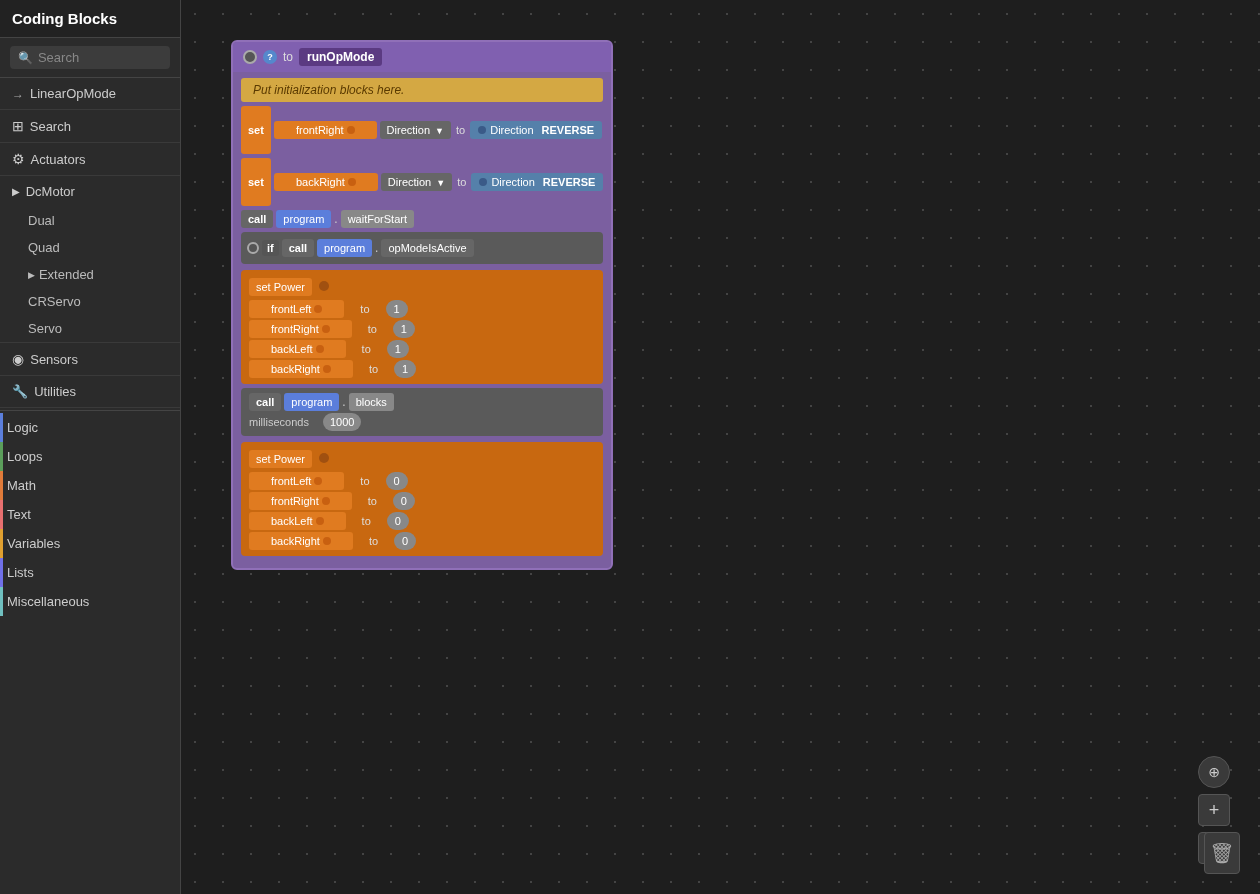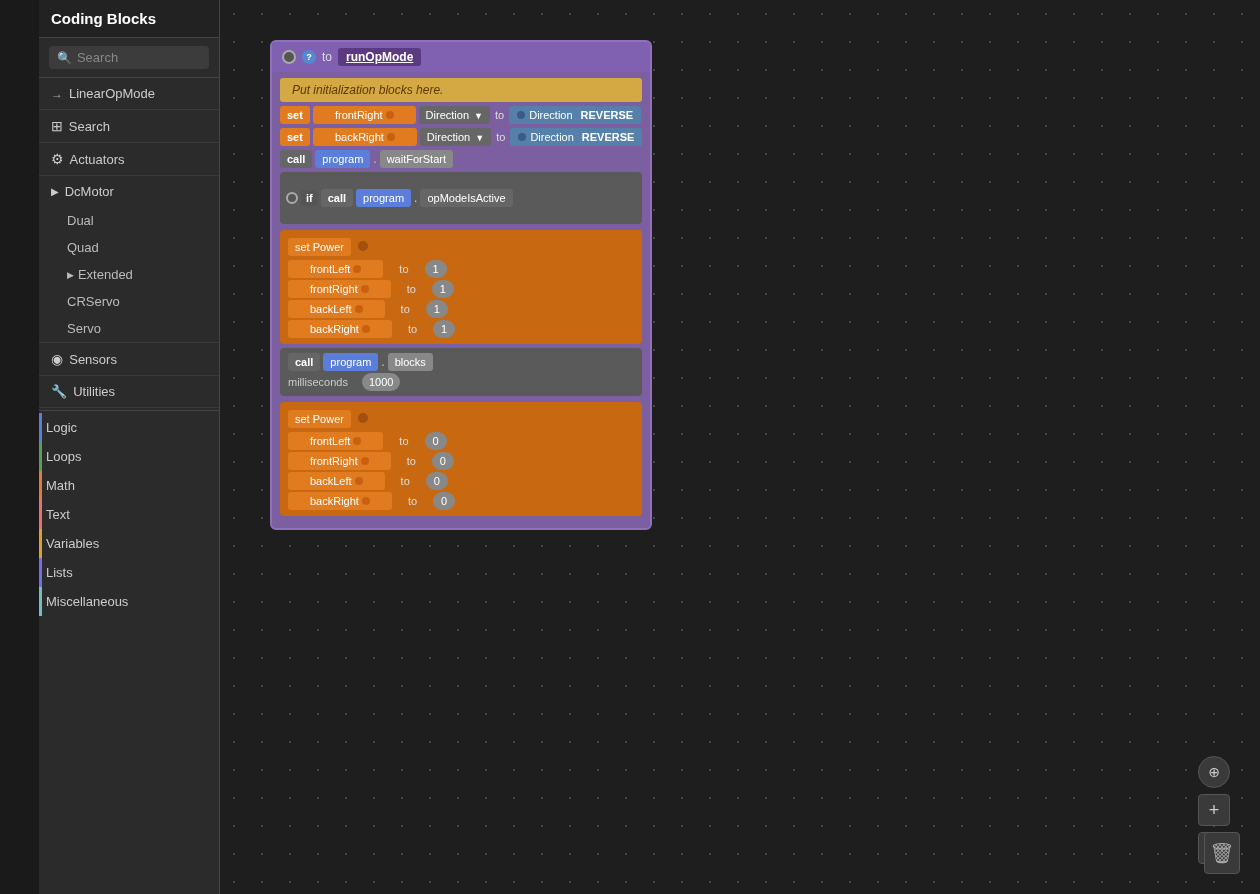--- a/index.html
+++ b/index.html
@@ -15,21 +15,20 @@
     
     #sidebar {
       width: 181px;
       min-width: 181px;
       background: #2b2b2b;
       display: flex;
       flex-direction: column;
       border-right: 1px solid #444;
       overflow-y: auto;
       z-index: 10;
-      margin-left: 39px;
     }
     #sidebar-title {
       color: #fff;
       font-size: 15px;
       font-weight: bold;
       padding: 10px 12px;
       background: #222;
       border-bottom: 1px solid #444;
     }
     #search-container {
@@ -201,21 +200,20 @@
       color: #ddd;
       font-size: 12px;
     }
     .op-mode-header .run-label {
       background: #5b3a82;
       color: #fff;
       padding: 2px 8px;
       border-radius: 3px;
       font-size: 12px;
       font-weight: bold;
-      text-decoration: underline;
     }
 
     .init-placeholder {
       background: #d4a843;
       color: #5a3a00;
       font-size: 12px;
       padding: 5px 12px;
       border-radius: 3px;
       margin: 6px 8px 2px 8px;
       font-style: italic;
@@ -226,21 +224,21 @@
       align-items: center;
       margin: 2px 8px;
       gap: 3px;
       flex-wrap: wrap;
     }
 
     .block-set {
       background: #e07b20;
       color: #fff;
       font-size: 11px;
-      padding: 3px 7px;
+      padding: 18px 7px;
       border-radius: 3px;
       font-weight: bold;
     }
 
     .block-gray {
       background: #666;
       color: #fff;
       font-size: 11px;
       padding: 3px 7px;
       border-radius: 3px;
@@ -480,21 +478,21 @@
         </span>
       </div>
 
       <div class="block-row">
         <span class="block-call">call</span>
         <span class="block-program">program</span>
         <span class="block-dot">.</span>
         <span class="block-method">waitForStart</span>
       </div>
 
-      <div style="margin: 2px 8px; background:#5a5a5a; border-radius:4px; padding:14px 0;">
+      <div style="margin: 2px 8px; background:#5a5a5a; border-radius:4px; padding:4px 0;">
         <div style="display:flex;align-items:center;padding:3px 6px;gap:3px;">
           <span style="width:12px;height:12px;background:#555;border-radius:50%;border:2px solid #aaa;display:inline-block;"></span>
           <span style="background:#555;color:#fff;font-size:11px;padding:2px 5px;border-radius:3px;font-weight:bold;">if</span>
           <span class="block-call">call</span>
           <span class="block-program">program</span>
           <span class="block-dot">.</span>
           <span class="block-gray">opModeIsActive</span>
         </div>
       </div>
 

